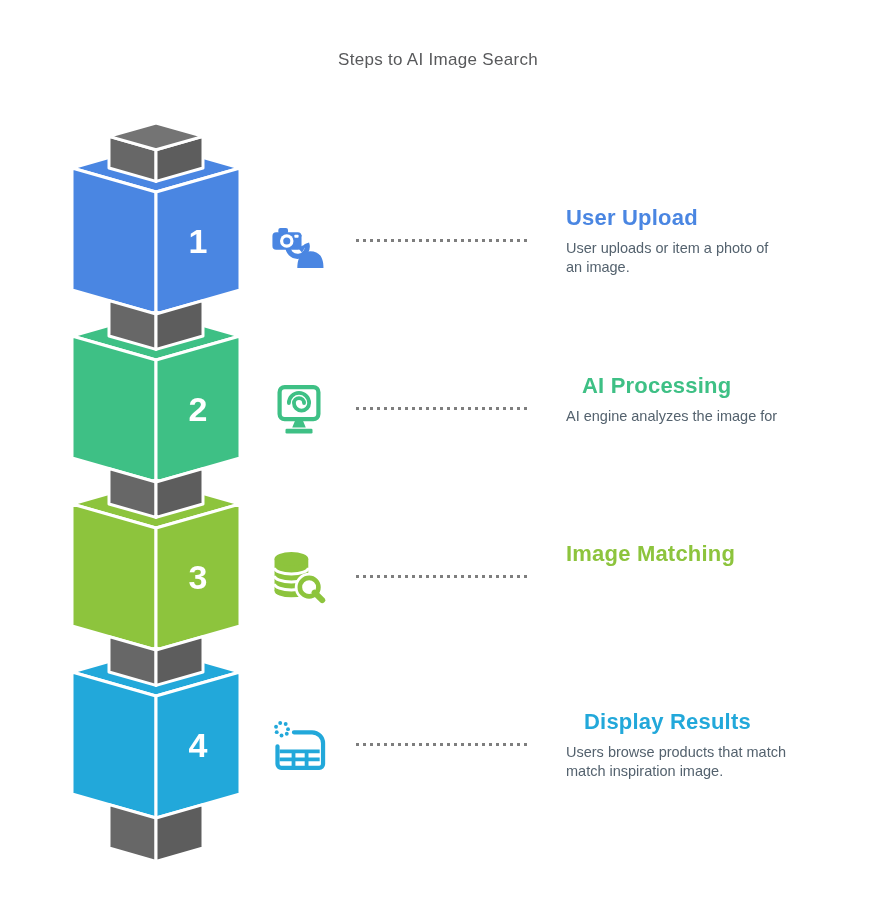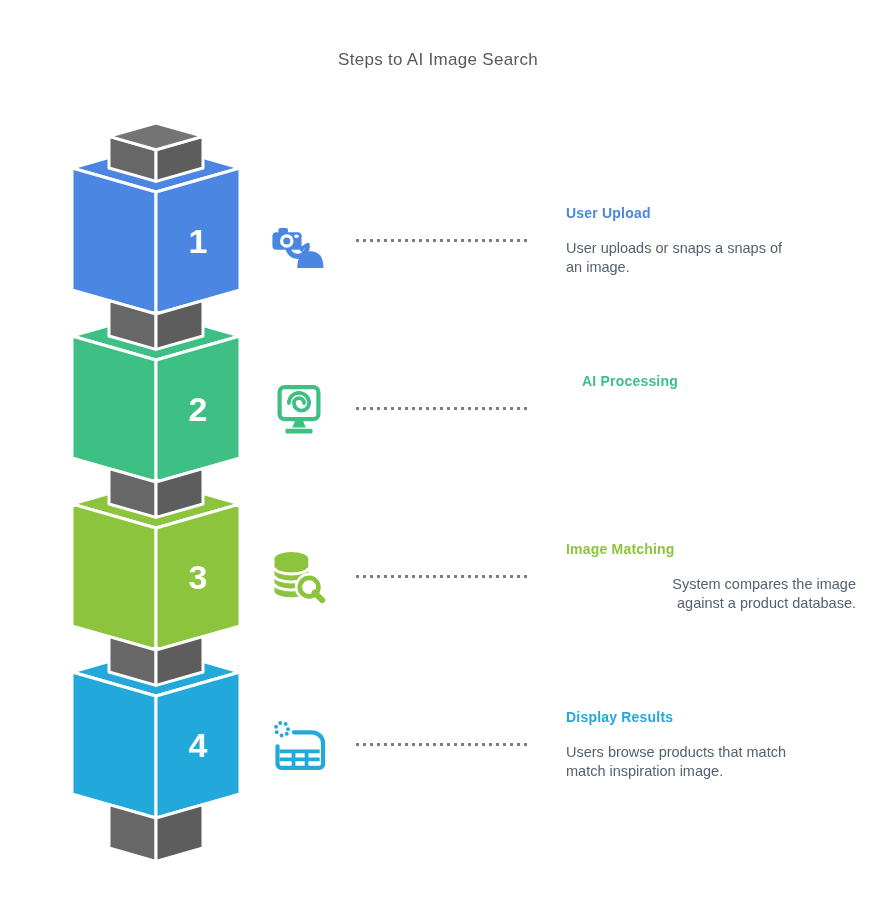--- a/index.html
+++ b/index.html
@@ -9,21 +9,21 @@
          font-size:17px;font-weight:400;letter-spacing:.3px;color:#58595b;}
   .tower{position:absolute;left:0;top:0;}
   .tower polygon{stroke:#ffffff;stroke-width:3;stroke-linejoin:round;}
   .tower text{font-family:"Liberation Sans",sans-serif;font-weight:700;font-size:34px;
               text-anchor:middle;}
   .step{position:absolute;left:0;width:876px;height:168px;}
   .s1{top:0;} .s2{top:168px;} .s3{top:336px;text-align:right;} .s4{top:504px;}
   .icon{position:absolute;left:272px;top:214px;width:54px;height:54px;}
   .dots{position:absolute;left:356px;top:239px;width:172px;height:3px;
         background-image:repeating-linear-gradient(to right,#7e7e7e 0 3px,transparent 3px 7px);}
-  .heading{position:absolute;left:566px;top:205px;font-size:14px;font-weight:700;
+  .heading{position:absolute;left:566px;top:205px;font-size:22px;font-weight:700;
            letter-spacing:.2px;white-space:nowrap;}
   .desc{position:absolute;left:566px;top:239px;width:290px;color:#54626e;
         font-size:14.5px;line-height:19px;}
   .desc div{white-space:nowrap;}
 </style>
 </head>
 <body>
 
 <div class="canvas">
 
@@ -83,80 +83,77 @@
         <rect x="0.5" y="21.5" width="34.5" height="21" rx="4.5"></rect>
         <rect x="7.5" y="16.5" width="11.5" height="7" rx="2.5"></rect>
         <circle cx="17.5" cy="32" r="8" fill="#ffffff"></circle>
         <circle cx="17.5" cy="32" r="4.2"></circle>
         <rect x="26.5" y="24.5" width="5" height="3.5" rx="1" fill="#ffffff"></rect>
       </g>
     </svg>
     <div class="dots"></div>
     <div class="heading" style="color: rgb(74, 134, 226);">User Upload</div>
     <div class="desc">
-      <div>User uploads or snaps a snaps of</div>
+      <div>User uploads or item a photo of</div>
       <div>an image.</div>
     </div>
   </div>
 
   <div class="step s2">
     <svg class="icon" viewBox="0 0 64 64" style="color: rgb(62, 192, 133);">
       <g>
         <rect x="9" y="6" width="46" height="38" rx="6" fill="none" stroke="currentColor" stroke-width="5"></rect>
         <path d="M38 25 a6 6 0 1 0 -12 0 a9 9 0 1 0 18 0 a12 12 0 1 0 -24 0" fill="none" stroke="currentColor" stroke-width="4.5" stroke-linecap="round"></path>
         <path d="M28 44 h8 l4 10 H24 z" fill="currentColor"></path>
         <rect x="16" y="55.5" width="32" height="5.5" rx="1.5" fill="currentColor"></rect>
       </g>
     </svg>
     <div class="dots"></div>
     <div class="heading" style="color: rgb(62, 192, 133); margin-left: 16px;">AI Processing</div>
     <div class="desc">
+      <div>AI engine analyzes the image for</div>
     </div>
   </div>
 
   <div class="step s3">
     <svg class="icon" viewBox="0 0 64 64" style="color: rgb(141, 196, 61);">
       <g>
         <rect x="3" y="10.5" width="40" height="38" fill="currentColor"></rect>
         <ellipse cx="23" cy="48.5" rx="20" ry="7.5" fill="currentColor"></ellipse>
         <ellipse cx="23" cy="10.5" rx="20" ry="8" fill="currentColor"></ellipse>
         <path d="M3 21 a20 7.5 0 0 0 40 0" fill="none" stroke="#ffffff" stroke-width="3.5"></path>
         <path d="M3 30.5 a20 7.5 0 0 0 40 0" fill="none" stroke="#ffffff" stroke-width="3.5"></path>
         <path d="M3 40 a20 7.5 0 0 0 40 0" fill="none" stroke="#ffffff" stroke-width="3.5"></path>
         <circle cx="44" cy="44" r="17" fill="#ffffff"></circle>
         <line x1="51" y1="51.5" x2="61" y2="61.5" stroke="#ffffff" stroke-width="12" stroke-linecap="round"></line>
         <circle cx="44" cy="44" r="11" fill="#ffffff" stroke="currentColor" stroke-width="5.5"></circle>
         <line x1="50.5" y1="50.5" x2="59.5" y2="59.5" stroke="currentColor" stroke-width="7" stroke-linecap="round"></line>
       </g>
     </svg>
     <div class="dots"></div>
     <div class="heading" style="color: rgb(141, 196, 61);">Image Matching</div>
-    <div class="desc">
-      <div>System compares the image</div>
-      <div>against a product database.</div>
-    </div>
   </div>
 
   <div class="step s4">
     <svg class="icon" viewBox="0 0 64 64" style="color: rgb(34, 168, 218);">
       <g>
         <path d="M26 17 h21.5 a13 13 0 0 1 13 13 v24.5 a4.5 4.5 0 0 1 -4.5 4.5 h-45 a4.5 4.5 0 0 1 -4.5 -4.5 v-21" fill="none" stroke="currentColor" stroke-width="5" stroke-linecap="round" stroke-linejoin="round"></path>
         <path d="M9 39.5 H56.5 M9 49 H56.5 M25.5 39.5 V58.5 M41 39.5 V58.5" fill="none" stroke="currentColor" stroke-width="4.5"></path>
         <g fill="currentColor">
           <circle cx="19" cy="13.2" r="2.3"></circle>
           <circle cx="16.2" cy="7.1" r="2.3"></circle>
           <circle cx="9.7" cy="5.9" r="2.3"></circle>
           <circle cx="4.8" cy="10.3" r="2.3"></circle>
           <circle cx="5.6" cy="16.8" r="2.3"></circle>
           <circle cx="11.3" cy="20.8" r="2.3"></circle>
           <circle cx="17.5" cy="18.7" r="2.3"></circle>
         </g>
       </g>
     </svg>
     <div class="dots"></div>
-    <div class="heading" style="color: rgb(34, 168, 218);">Display Results</div>
+    <div class="heading" style="color: rgb(34, 168, 218); margin-left: 18px;">Display Results</div>
     <div class="desc">
       <div>Users browse products that match</div>
       <div>match inspiration image.</div>
     </div>
   </div>
 
 </div>
 
 </body></html>

